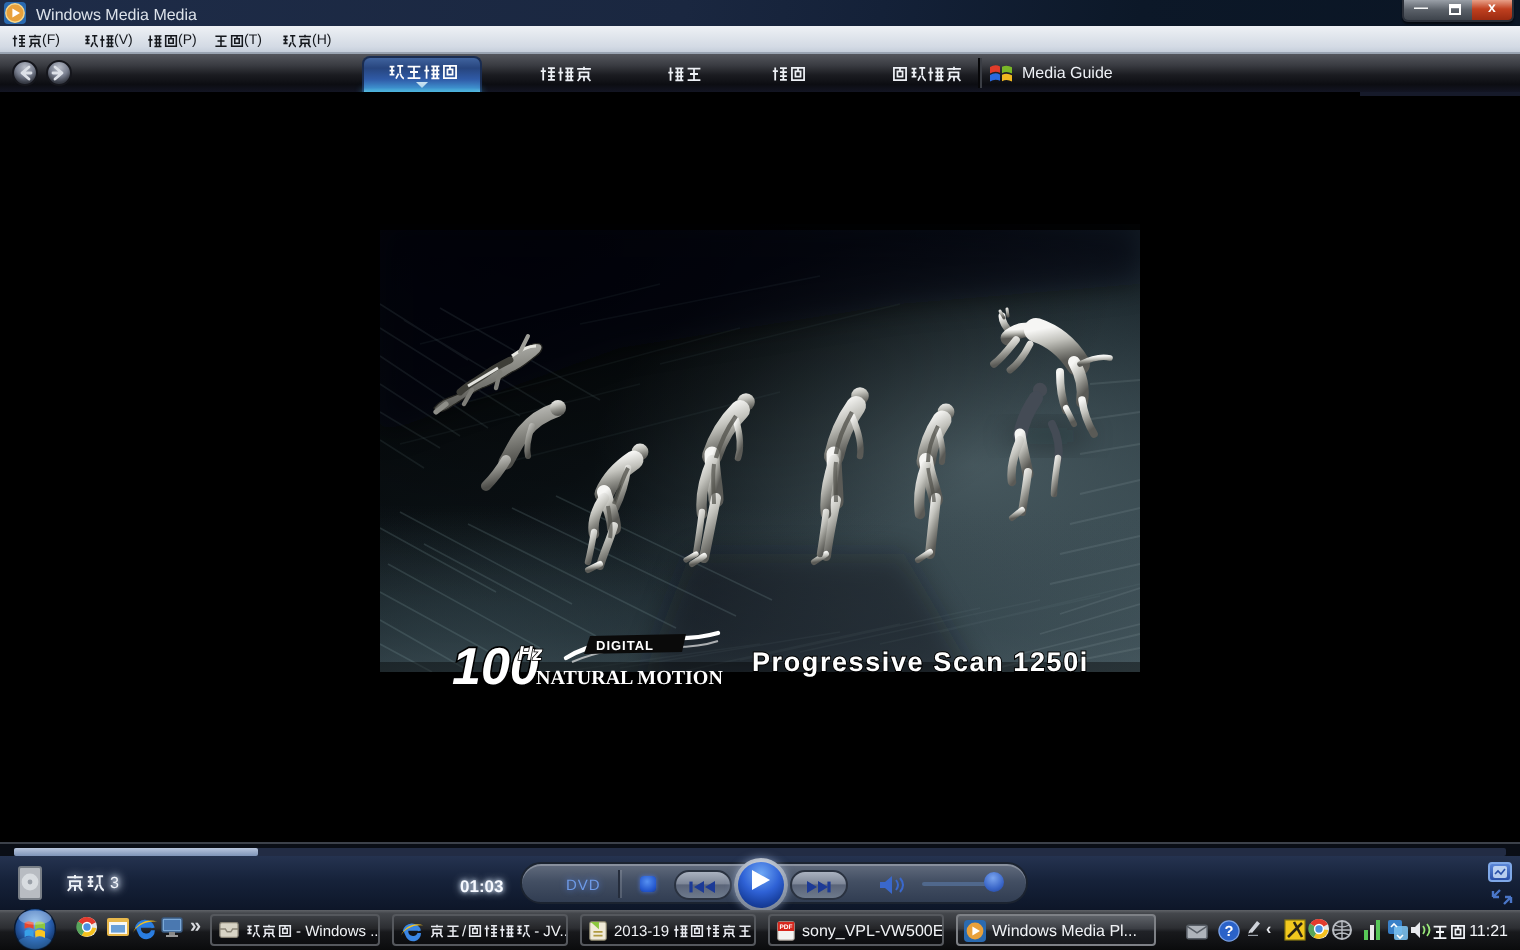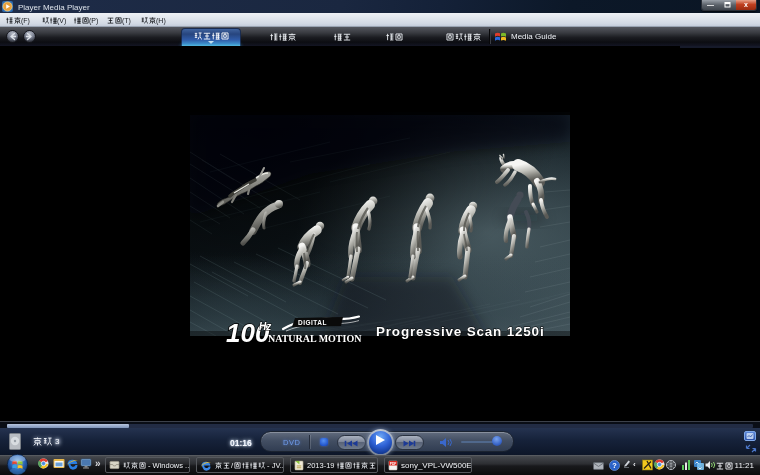--- a/index.html
+++ b/index.html
@@ -82,21 +82,21 @@
 </defs>
   </svg>
 
 <div class="abs" id="titlebar"></div>
 <svg class="abs" style="left:2px;top:1px" width="11" height="11" viewBox="0 0 11 11">
     <rect x="0" y="0" width="11" height="11" rx="2" fill="#2a6ab0"></rect>
     <circle cx="5.5" cy="5.5" r="4.6" fill="#e8a13c"></circle>
     <circle cx="5.5" cy="5.5" r="4.6" fill="none" stroke="#f5d890" stroke-width=".7"></circle>
     <path d="M4.2 3.2 8 5.5 4.2 7.8z" fill="#fff"></path>
   </svg>
-<div class="abs" id="titletxt">Player Media Player</div>
+<div class="abs" id="titletxt">Windows Media Media</div>
 <div class="abs" id="winbtns">
 <div class="wb" style="left:0;width:17px;background:linear-gradient(#9aa0a8,#5a6068 50%,#3e444c)">—</div>
 <div class="wb" style="left:17px;width:17px;background:linear-gradient(#9aa0a8,#5a6068 50%,#3e444c)"><svg width="7" height="7" viewBox="0 0 7 7" style="margin-top:1px">
         <rect x="1" y="1.5" width="5" height="4.5" fill="none" stroke="#fff" stroke-width="1"></rect>
         <rect x="1" y="1.5" width="5" height="1.6" fill="#fff"></rect>
       </svg></div>
 <div class="wb" style="left:34px;width:20px;background:linear-gradient(#e8a088,#c04020 45%,#9a2a10)">x</div>
 </div>
 
 <div class="abs" id="menubar"></div>
@@ -432,21 +432,21 @@
     </svg>
 <div class="abs" id="chaptxt">
       <svg width="9" height="9" viewBox="0 0 10 10">
         <use href="#c2" stroke="#eef2f8"></use>
       </svg>
       <svg width="9" height="9" viewBox="0 0 10 10">
         <use href="#c4" stroke="#eef2f8"></use>
       </svg>
       <span style="margin-left:2px">3</span>
     </div>
-<div class="abs" id="timetxt">01:16</div>
+<div class="abs" id="timetxt">01:03</div>
 <div class="abs" id="cluster"></div>
 <div class="abs" id="dvdtxt">DVD</div>
 <div class="abs" id="ctrlsep"></div>
 <div class="abs" id="stopbtn"></div>
 <div class="abs pnpill" id="prevpill"><svg width="27" height="13" viewBox="0 0 27 13" style="margin:1px 0 0 0">
         <path d="M7.5 3.8v5.4" stroke="#1c3a96" stroke-width="1.6" fill="none"></path>
         <path d="M9 6.5 14 3.5v6zM14.5 6.5 19.5 3.5v6z" fill="#1c3a96"></path>
       </svg></div>
 <div class="abs" id="playbtn">
       <div id="playinner"></div>
@@ -599,20 +599,28 @@
       </span>
     </div>
 <div class="tbtn" style="left:384px;width:88px">
       <svg class="ic" width="10" height="11" viewBox="0 0 11 12">
         <rect x="1" y="1" width="9" height="10" rx="1" fill="#f4f4f2" stroke="#b0a8a0" stroke-width=".6"></rect>
         <rect x="1" y="1" width="9" height="5" fill="#d8281e"></rect>
         <text x="5.5" y="5" font-size="3.6" fill="#fff" text-anchor="middle" font-weight="bold" font-family="'Liberation Sans',sans-serif">PDF</text>
       </svg>
       <span style="font-size:8px">sony_VPL-VW500E...</span>
     </div>
+<div class="tbtn" id="tb5" style="left:478px;width:100px">
+      <svg class="ic" width="11" height="11" viewBox="0 0 11 11">
+        <rect x="0" y="0" width="11" height="11" rx="2" fill="#2a6ab0"></rect>
+        <circle cx="5.5" cy="5.5" r="4.2" fill="#e8a13c"></circle>
+        <path d="M4.2 3.2 8 5.5 4.2 7.8z" fill="#fff"></path>
+      </svg>
+      <span style="font-size:8px">Windows Media Pl...</span>
+    </div>
 <svg class="qicon" style="left:593px;top:7px" width="11" height="8" viewBox="0 0 13 9">
       <rect x=".5" y=".5" width="12" height="8" rx="1" fill="#aeb3ba" stroke="#585e66" stroke-width=".9"></rect>
       <path d="M.5 1 6.5 5 12.5 1" stroke="#585e66" fill="none" stroke-width=".9"></path>
     </svg>
 <svg class="qicon" style="left:609px;top:5px" width="11" height="11" viewBox="0 0 12 12">
       <circle cx="6" cy="6" r="5.5" fill="#2a62c8" stroke="#7aa2e8" stroke-width=".7"></circle>
       <text x="6" y="8.8" font-size="8" fill="#fff" font-weight="bold" text-anchor="middle" font-family="'Liberation Sans',sans-serif">?</text>
     </svg>
 <svg class="abs" style="left:623px;top:4px" width="8" height="9" viewBox="0 0 8 9">
       <path d="M1.5 6.5 5.5 1.5l1.5 1.2L3 7.5zM1.2 7.8l.3-1.3 1 .8z" fill="#cfd3da"></path>

